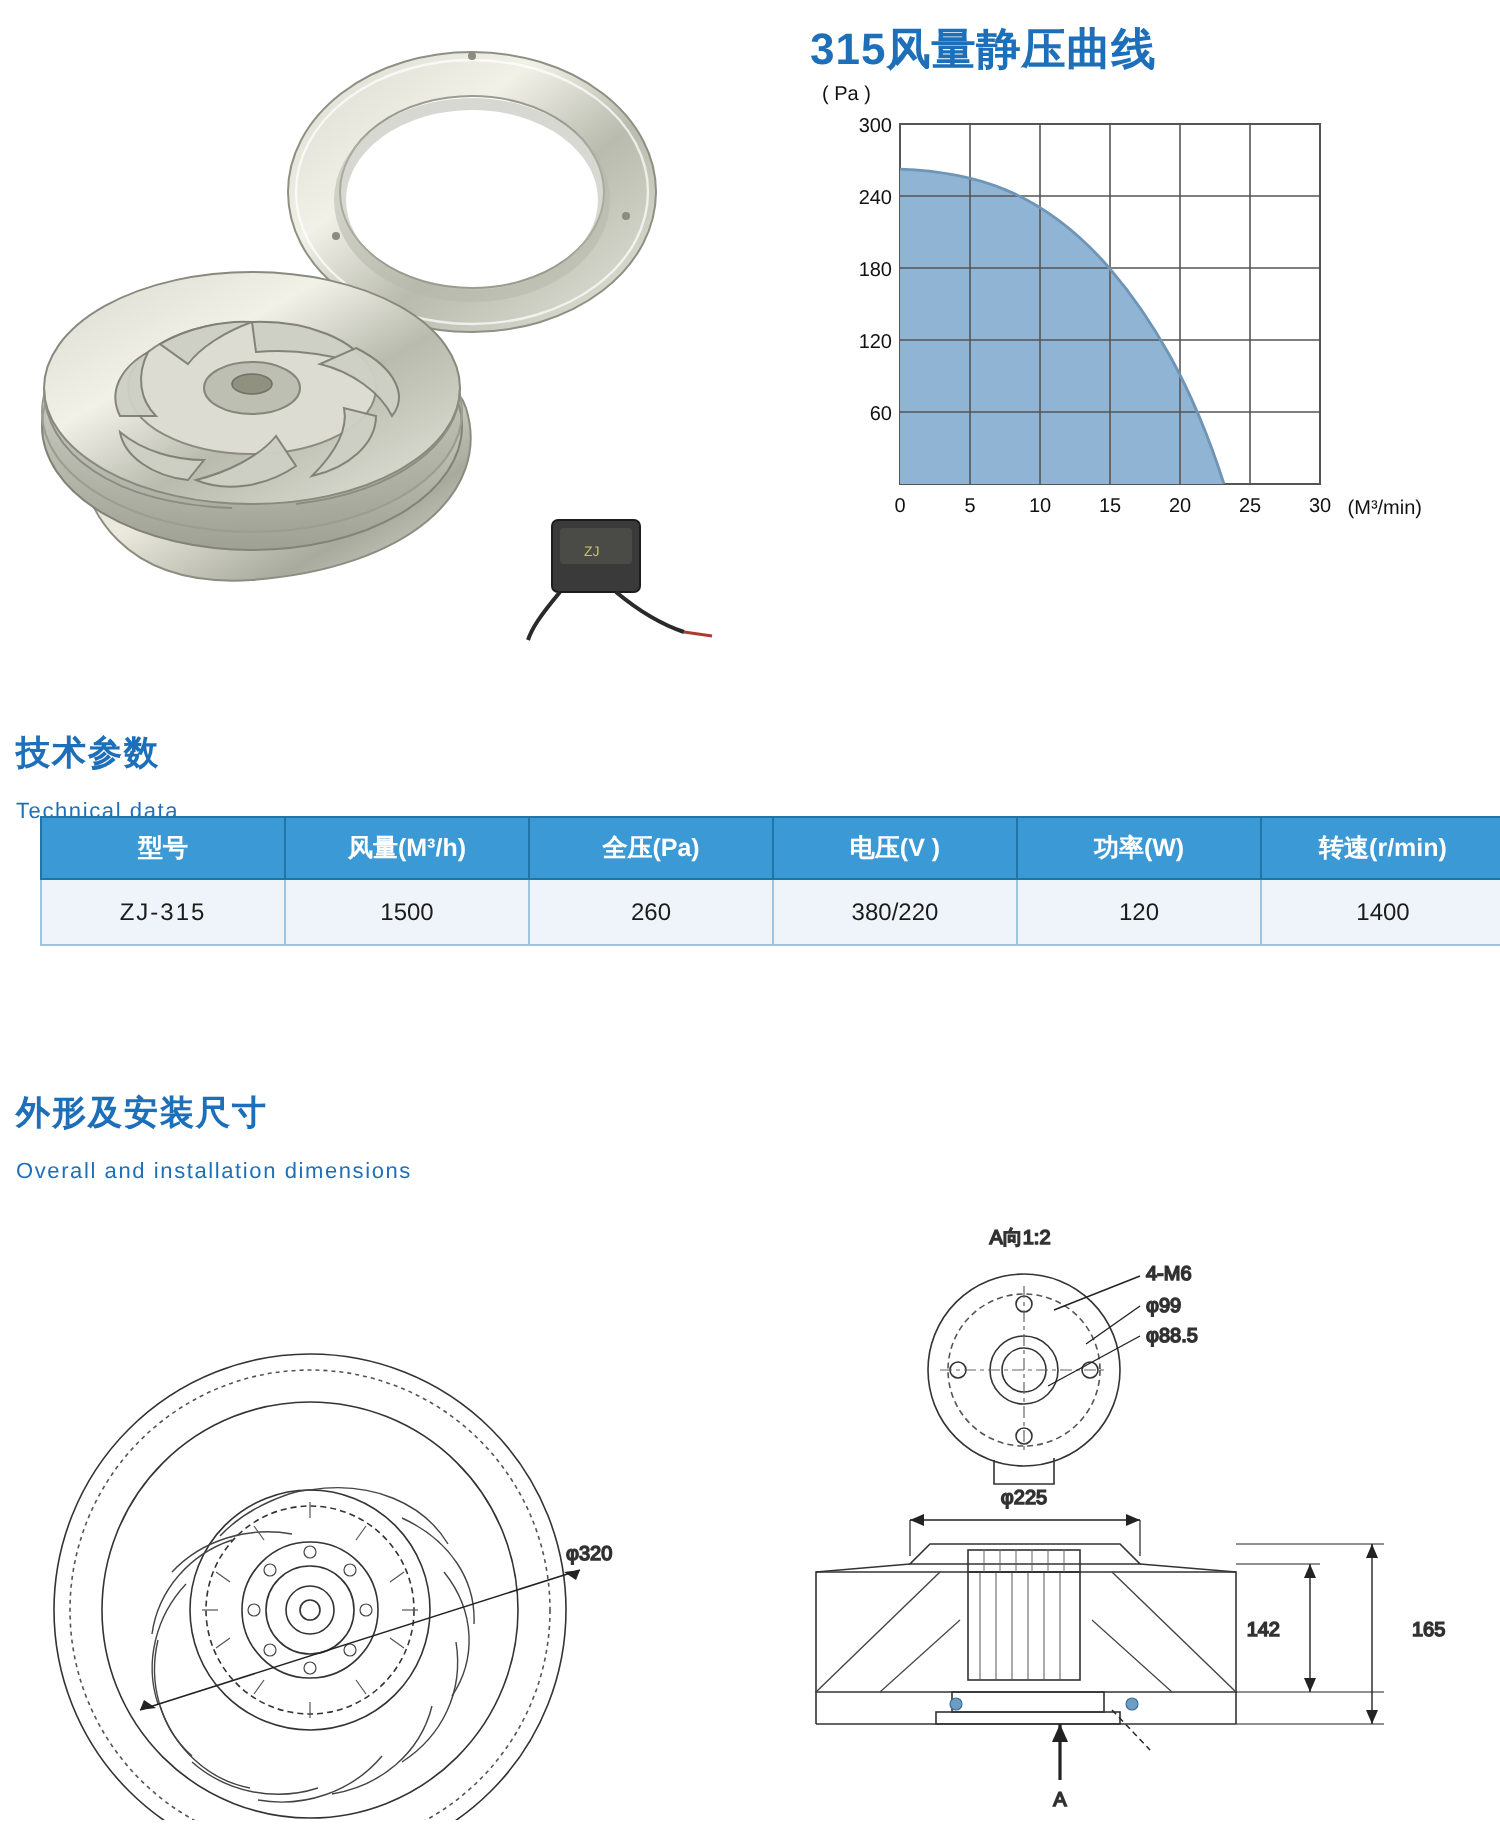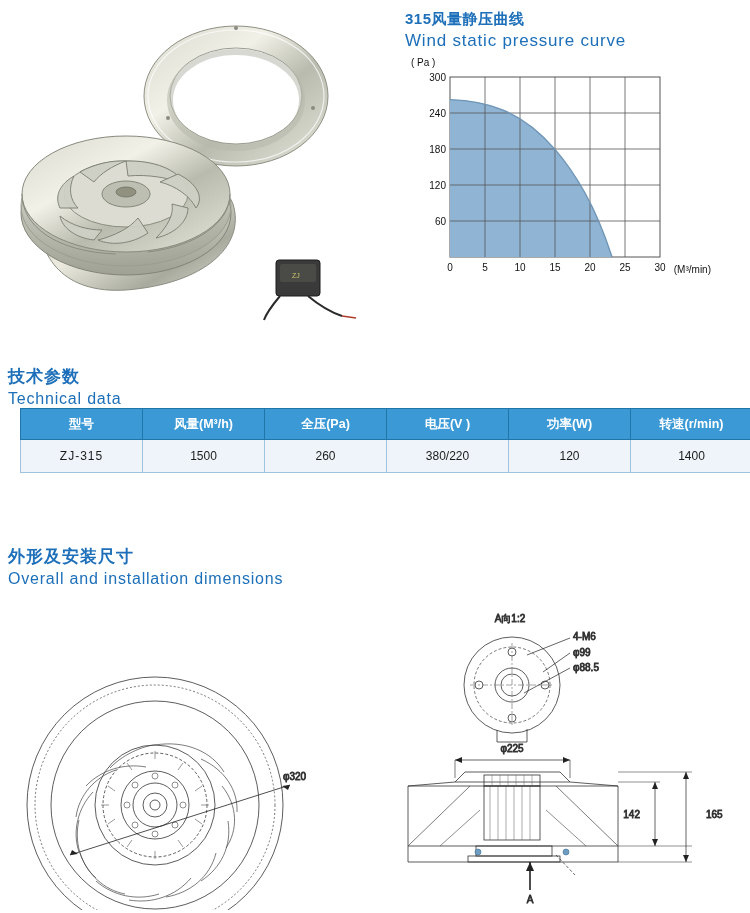--- a/index.html
+++ b/index.html
@@ -34,21 +34,21 @@
 
   
   .chart-section {
     position: absolute;
     left: 400px;
     top: 10px;
     width: 340px;
     height: 330px;
   }
   .chart-title-cn {
-    font-size: 15px;
+    font-size: 22px;
     font-weight: bold;
     color: #1c6fb8;
     letter-spacing: 0.5px;
     margin: 0 0 2px 5px;
   }
   .chart-title-en {
     font-size: 17px;
     color: #1c6fb8;
     letter-spacing: 0.8px;
     margin: 0 0 6px 5px;
@@ -81,24 +81,24 @@
     left: 8px;
   }
   .sec-head .cn {
     font-size: 17px;
     font-weight: bold;
     color: #1c6fb8;
     letter-spacing: 1px;
     margin: 0;
   }
   .sec-head .en {
-    font-size: 16px;
+    font-size: 11px;
     color: #1c6fb8;
     letter-spacing: 0.8px;
-    margin: 2px 0 0 0;
+    margin: 12px 0 0 0;
   }
 
   #tech-head { top: 365px; }
   #dim-head { top: 545px; }
 
   
   .tech-table {
     position: absolute;
     left: 20px;
     top: 408px;
@@ -215,21 +215,20 @@
         <text x="284" y="270" font-size="7" fill="#c9c36a" font-family="Liberation Sans, sans-serif">ZJ</text>
         <path d="M272 288 C262 300 258 306 256 312" fill="none" stroke="#2a2a2a" stroke-width="2"></path>
         <path d="M300 288 C312 298 322 304 334 308" fill="none" stroke="#2a2a2a" stroke-width="2"></path>
         <path d="M334 308 L348 310" stroke="#b03a2e" stroke-width="1.6"></path>
       </g>
     </svg>
   </div>
 
   <div class="chart-section">
     <div class="chart-title-cn">315风量静压曲线</div>
-    <div class="chart-title-en">Wind static pressure curve</div>
 
     <div class="chart-wrap">
       <svg width="310" height="230" viewBox="0 0 310 230" xmlns="http://www.w3.org/2000/svg">
 
         <rect x="45" y="20" width="210" height="180" fill="#ffffff" stroke="#555" stroke-width="1"></rect>
 
         <path d="M45 42.6
                  C 62 43.2, 80 45.6, 97.5 52.8
                  C 115 60, 132.5 72, 150 92.4
                  C 160 104, 170 118, 180 136

